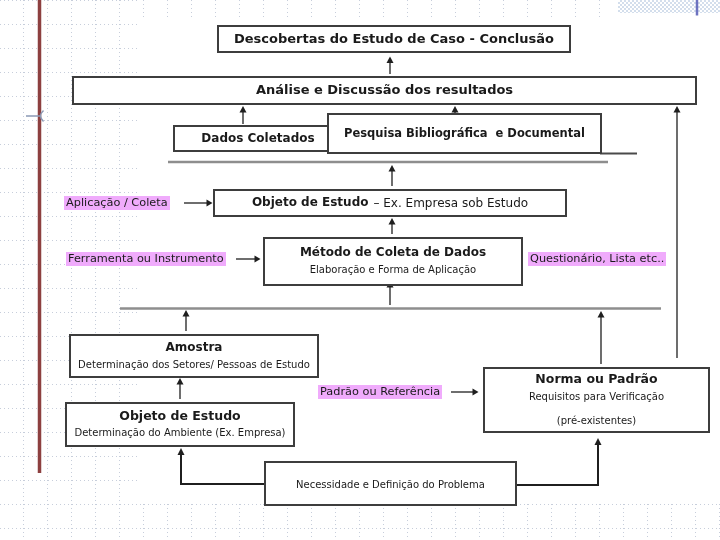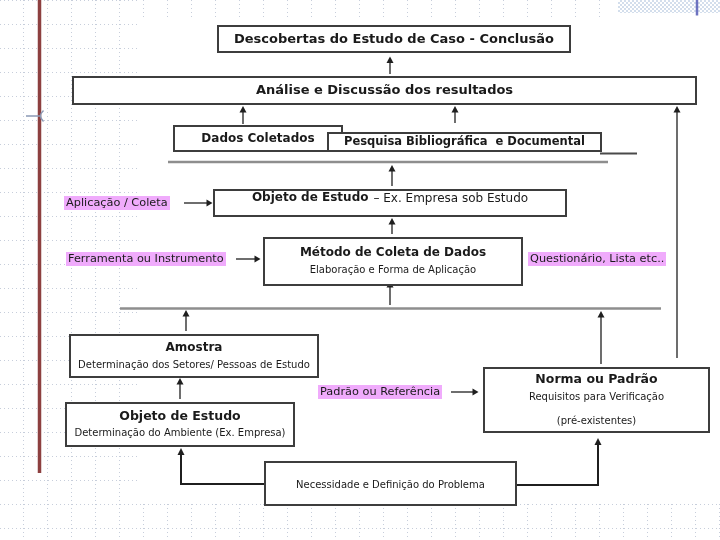--- a/index.html
+++ b/index.html
@@ -3,21 +3,21 @@
 <meta charset="utf-8">
 <style>
   *{margin:0;padding:0;box-sizing:border-box}
   html,body{width:720px;height:540px}
   body{font-family:"DejaVu Sans","Liberation Sans",sans-serif;background:#fff;color:var(--text,#1a1a1a)}
   .stage{position:relative;width:720px;height:540px;overflow:hidden;background:#fff}
   .bg,.wires{position:absolute;left:0;top:0;width:720px;height:540px}
   .bg{z-index:0}
   .wires{z-index:1}
   .box{position:absolute;z-index:2;background:#fff;border:2px solid var(--box_border,#3d3d3d);
-       display:flex;flex-direction:column;justify-content:center;
+       display:flex;flex-direction:column;align-items:center;justify-content:center;
        text-align:center;color:var(--text,#1a1a1a)}
   .rowbox{flex-direction:row;gap:5px}
   .t{font-weight:700;font-size:12px;line-height:1.15;white-space:nowrap}
   .t13{font-size:13px}
   .t125{font-size:12.5px}
   .t115{font-size:11.5px}
   .r{font-weight:400;font-size:12px;white-space:nowrap}
   .s{font-weight:400;font-size:10px;line-height:1.25;white-space:nowrap;margin-top:4px}
   .s2{margin-top:12px}
   .pre{white-space:pre}
@@ -125,21 +125,21 @@
   </div>
 
   <div class="box" style="left:72px;top:76px;width:625px;height:29px">
     <span class="t t13">Análise e Discussão dos resultados</span>
   </div>
 
   <div class="box" style="left:173px;top:125px;width:170px;height:27px">
     <span class="t">Dados Coletados</span>
   </div>
 
-  <div class="box" style="left:327px;top:132px;width:275px;height:20px">
+  <div class="box" style="left:327px;top:113px;width:275px;height:41px">
     <span class="t t115 pre">Pesquisa Bibliográfica  e Documental</span>
   </div>
 
   <div class="box rowbox" style="left:213px;top:189px;width:354px;height:28px">
     <span class="t">Objeto de Estudo</span>
     <span class="r">– Ex. Empresa sob Estudo</span>
   </div>
 
   <div class="box" style="left:263px;top:237px;width:260px;height:49px">
     <span class="t">Método de Coleta de Dados</span>

